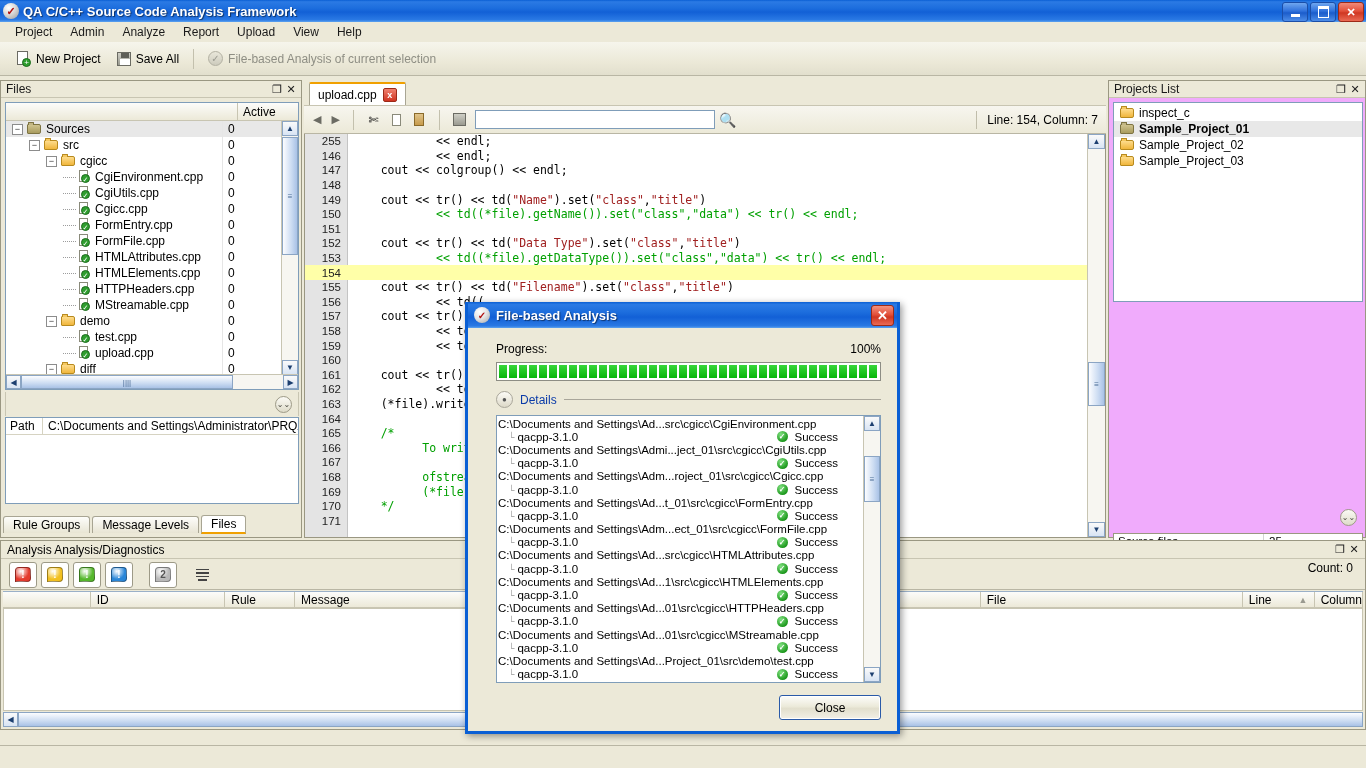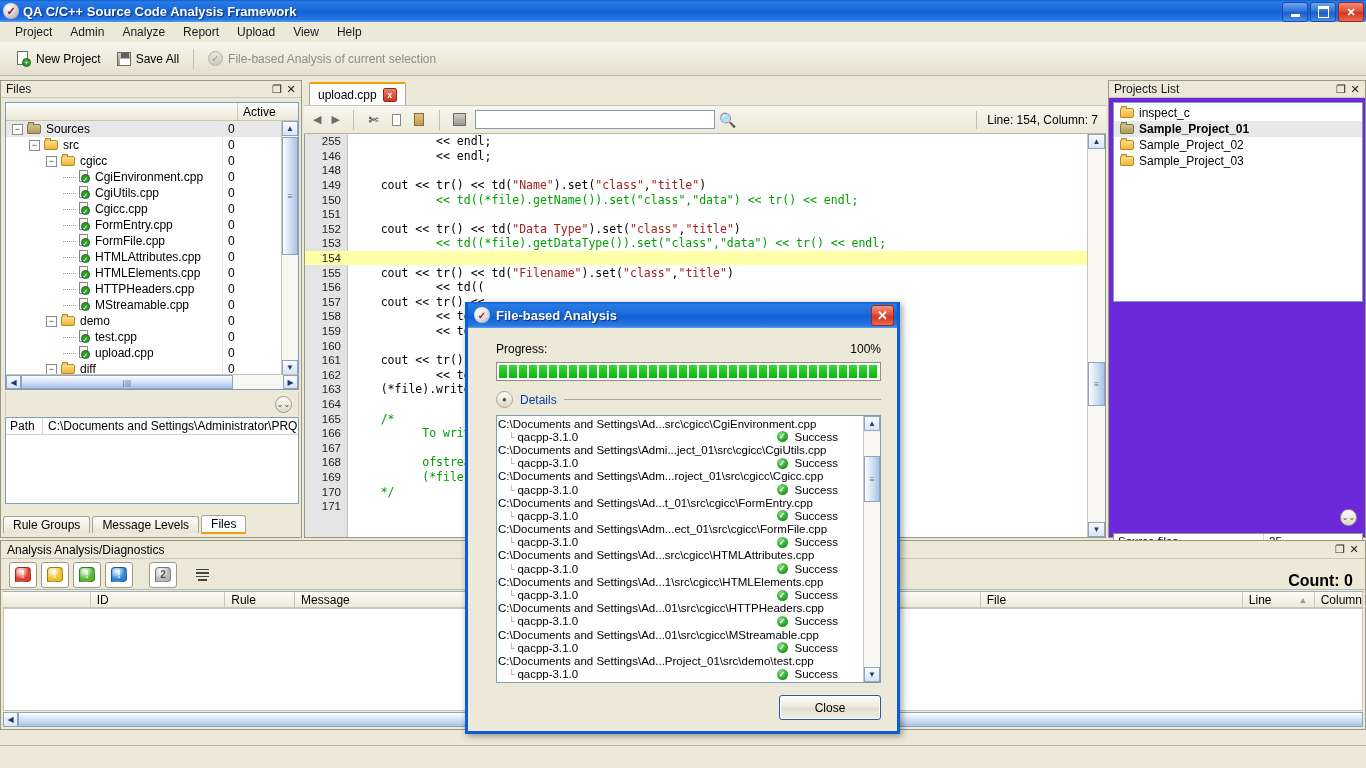--- a/index.html
+++ b/index.html
@@ -132,21 +132,21 @@
   .cl{height:14.6px;display:flex;align-items:center;font-family:"DejaVu Sans Mono",monospace;font-size:11.5px;white-space:pre;}
   .cl .num{width:36px;text-align:right;padding-right:6px;font-family:"Liberation Sans",sans-serif;font-size:11.5px;color:#222;flex:none;}
   .cl .txt{padding-left:6px;}
   .cl.hl{background:#ffffa8;}
   .cl.hl .num{background:#ffffa8;}
   .s{color:#a02020;}
   .cm{color:#00a000;}
   .ed-vsb{position:absolute;right:0;top:0;bottom:0;width:17px;background:#f7f6f1;border-left:1px solid #c8c5b2;}
 
   
-  .proj-panel{position:absolute;left:1108px;top:80px;width:258px;height:458px;background:#6d28d9;
+  .proj-panel{position:absolute;left:1108px;top:80px;width:258px;height:458px;background:#f0abfc;
     border:1px solid #9a9782;box-sizing:border-box;}
   .proj-list{position:absolute;left:4px;top:21px;width:250px;height:200px;background:#fff;
     border:1px solid #7f9db9;box-sizing:border-box;padding-top:2px;}
   .prow{height:16px;display:flex;align-items:center;padding-left:6px;font-size:12px;}
   .prow.sel{background:#e8e8e8;font-weight:bold;}
   .proj-chev{position:absolute;right:8px;top:428px;}
   .stats{position:absolute;left:4px;top:452px;width:250px;background:#fff;border:1px solid #9a9782;box-sizing:border-box;}
   .srow{display:flex;height:14.6px;border-bottom:1px solid #d4d4d4;font-size:11.5px;box-sizing:border-box;}
   .srow:last-child{border-bottom:none;}
   .srow .k{width:150px;padding-left:4px;border-right:1px solid #d4d4d4;box-sizing:border-box;display:flex;align-items:center;}
@@ -158,21 +158,21 @@
   .diag-cap{height:18px;display:flex;align-items:center;padding:0 4px 0 6px;font-size:12px;
     border-bottom:1px solid #c8c5b2;box-sizing:border-box;}
   .diag-tool{position:absolute;left:0;top:19px;width:100%;height:30px;display:flex;align-items:center;
     padding-left:8px;box-sizing:border-box;gap:4px;border-bottom:1px solid #b9b6a4;}
   .sevbtn{width:26px;height:24px;border:1px solid #9d9a87;border-radius:3px;background:#fff;
     display:flex;align-items:center;justify-content:center;}
   .bub{width:16px;height:15px;border-radius:4px 4px 4px 0;display:flex;align-items:center;justify-content:center;
     color:#fff;font-size:10px;font-weight:bold;border:1px solid rgba(0,0,0,.35);box-sizing:border-box;}
   .menu-ic{width:22px;height:22px;display:flex;flex-direction:column;align-items:center;justify-content:center;gap:2px;margin-left:10px;}
   .menu-ic i{display:block;width:13px;height:1.5px;background:#444;}
-  .count{position:absolute;right:12px;top:31px;font-size:16px;font-weight:bold;}
+  .count{position:absolute;right:12px;top:20px;font-size:12px;font-weight:normal;}
   .diag-hdr{position:absolute;left:2px;top:50px;right:2px;height:17px;
     background:linear-gradient(to bottom,#fcfcfa,#ece9d8);border-top:1px solid #9ab0c8;
     border-bottom:1px solid #c8c5b2;display:flex;font-size:12px;box-sizing:border-box;}
   .dh{border-right:1px solid #c8c5b2;padding-left:6px;box-sizing:border-box;display:flex;align-items:center;gap:5px;}
   .diag-body{position:absolute;left:2px;top:67px;right:2px;bottom:18px;background:#fff;border:1px solid #c8c5b2;box-sizing:border-box;}
   .diag-hsb{position:absolute;left:2px;bottom:2px;right:2px;height:15px;background:#f7f6f1;display:flex;}
 
   
   .statusbar{position:absolute;left:0;top:745px;width:1366px;height:23px;background:#ece9d8;
     border-top:1px solid #b9b6a4;box-sizing:border-box;}
@@ -470,20 +470,21 @@
       <input class="searchbox" value="" style="">
       <span class="itool" style="font-size:14px;color:#4a6b96;">🔍</span>
       <div class="lcpos">Line: 154, Column: 7</div>
     </div>
 
     <div class="code-wrap">
       <div class="gutter"></div>
       <div class="code-lines" id="code-lines">
           <div class="cl"><span class="num">255</span><span class="txt">            &lt;&lt; endl;</span></div>
           <div class="cl"><span class="num">146</span><span class="txt">            &lt;&lt; endl;</span></div>
+          <div class="cl"><span class="num">147</span><span class="txt">    cout &lt;&lt; colgroup() &lt;&lt; endl;</span></div>
           <div class="cl"><span class="num">148</span><span class="txt"></span></div>
           <div class="cl"><span class="num">149</span><span class="txt">    cout &lt;&lt; tr() &lt;&lt; td(<span class="s">"Name"</span>).set(<span class="s">"class"</span>,<span class="s">"title"</span>)</span></div>
           <div class="cl"><span class="num">150</span><span class="txt"><span class="cm">            &lt;&lt; td((*file).getName()).set("class","data") &lt;&lt; tr() &lt;&lt; endl;</span></span></div>
           <div class="cl"><span class="num">151</span><span class="txt"></span></div>
           <div class="cl"><span class="num">152</span><span class="txt">    cout &lt;&lt; tr() &lt;&lt; td(<span class="s">"Data Type"</span>).set(<span class="s">"class"</span>,<span class="s">"title"</span>)</span></div>
           <div class="cl"><span class="num">153</span><span class="txt"><span class="cm">            &lt;&lt; td((*file).getDataType()).set("class","data") &lt;&lt; tr() &lt;&lt; endl;</span></span></div>
           <div class="cl hl"><span class="num">154</span><span class="txt"></span></div>
           <div class="cl"><span class="num">155</span><span class="txt">    cout &lt;&lt; tr() &lt;&lt; td(<span class="s">"Filename"</span>).set(<span class="s">"class"</span>,<span class="s">"title"</span>)</span></div>
           <div class="cl"><span class="num">156</span><span class="txt">            &lt;&lt; td((</span></div>
           <div class="cl"><span class="num">157</span><span class="txt">    cout &lt;&lt; tr() &lt;&lt; </span></div>

